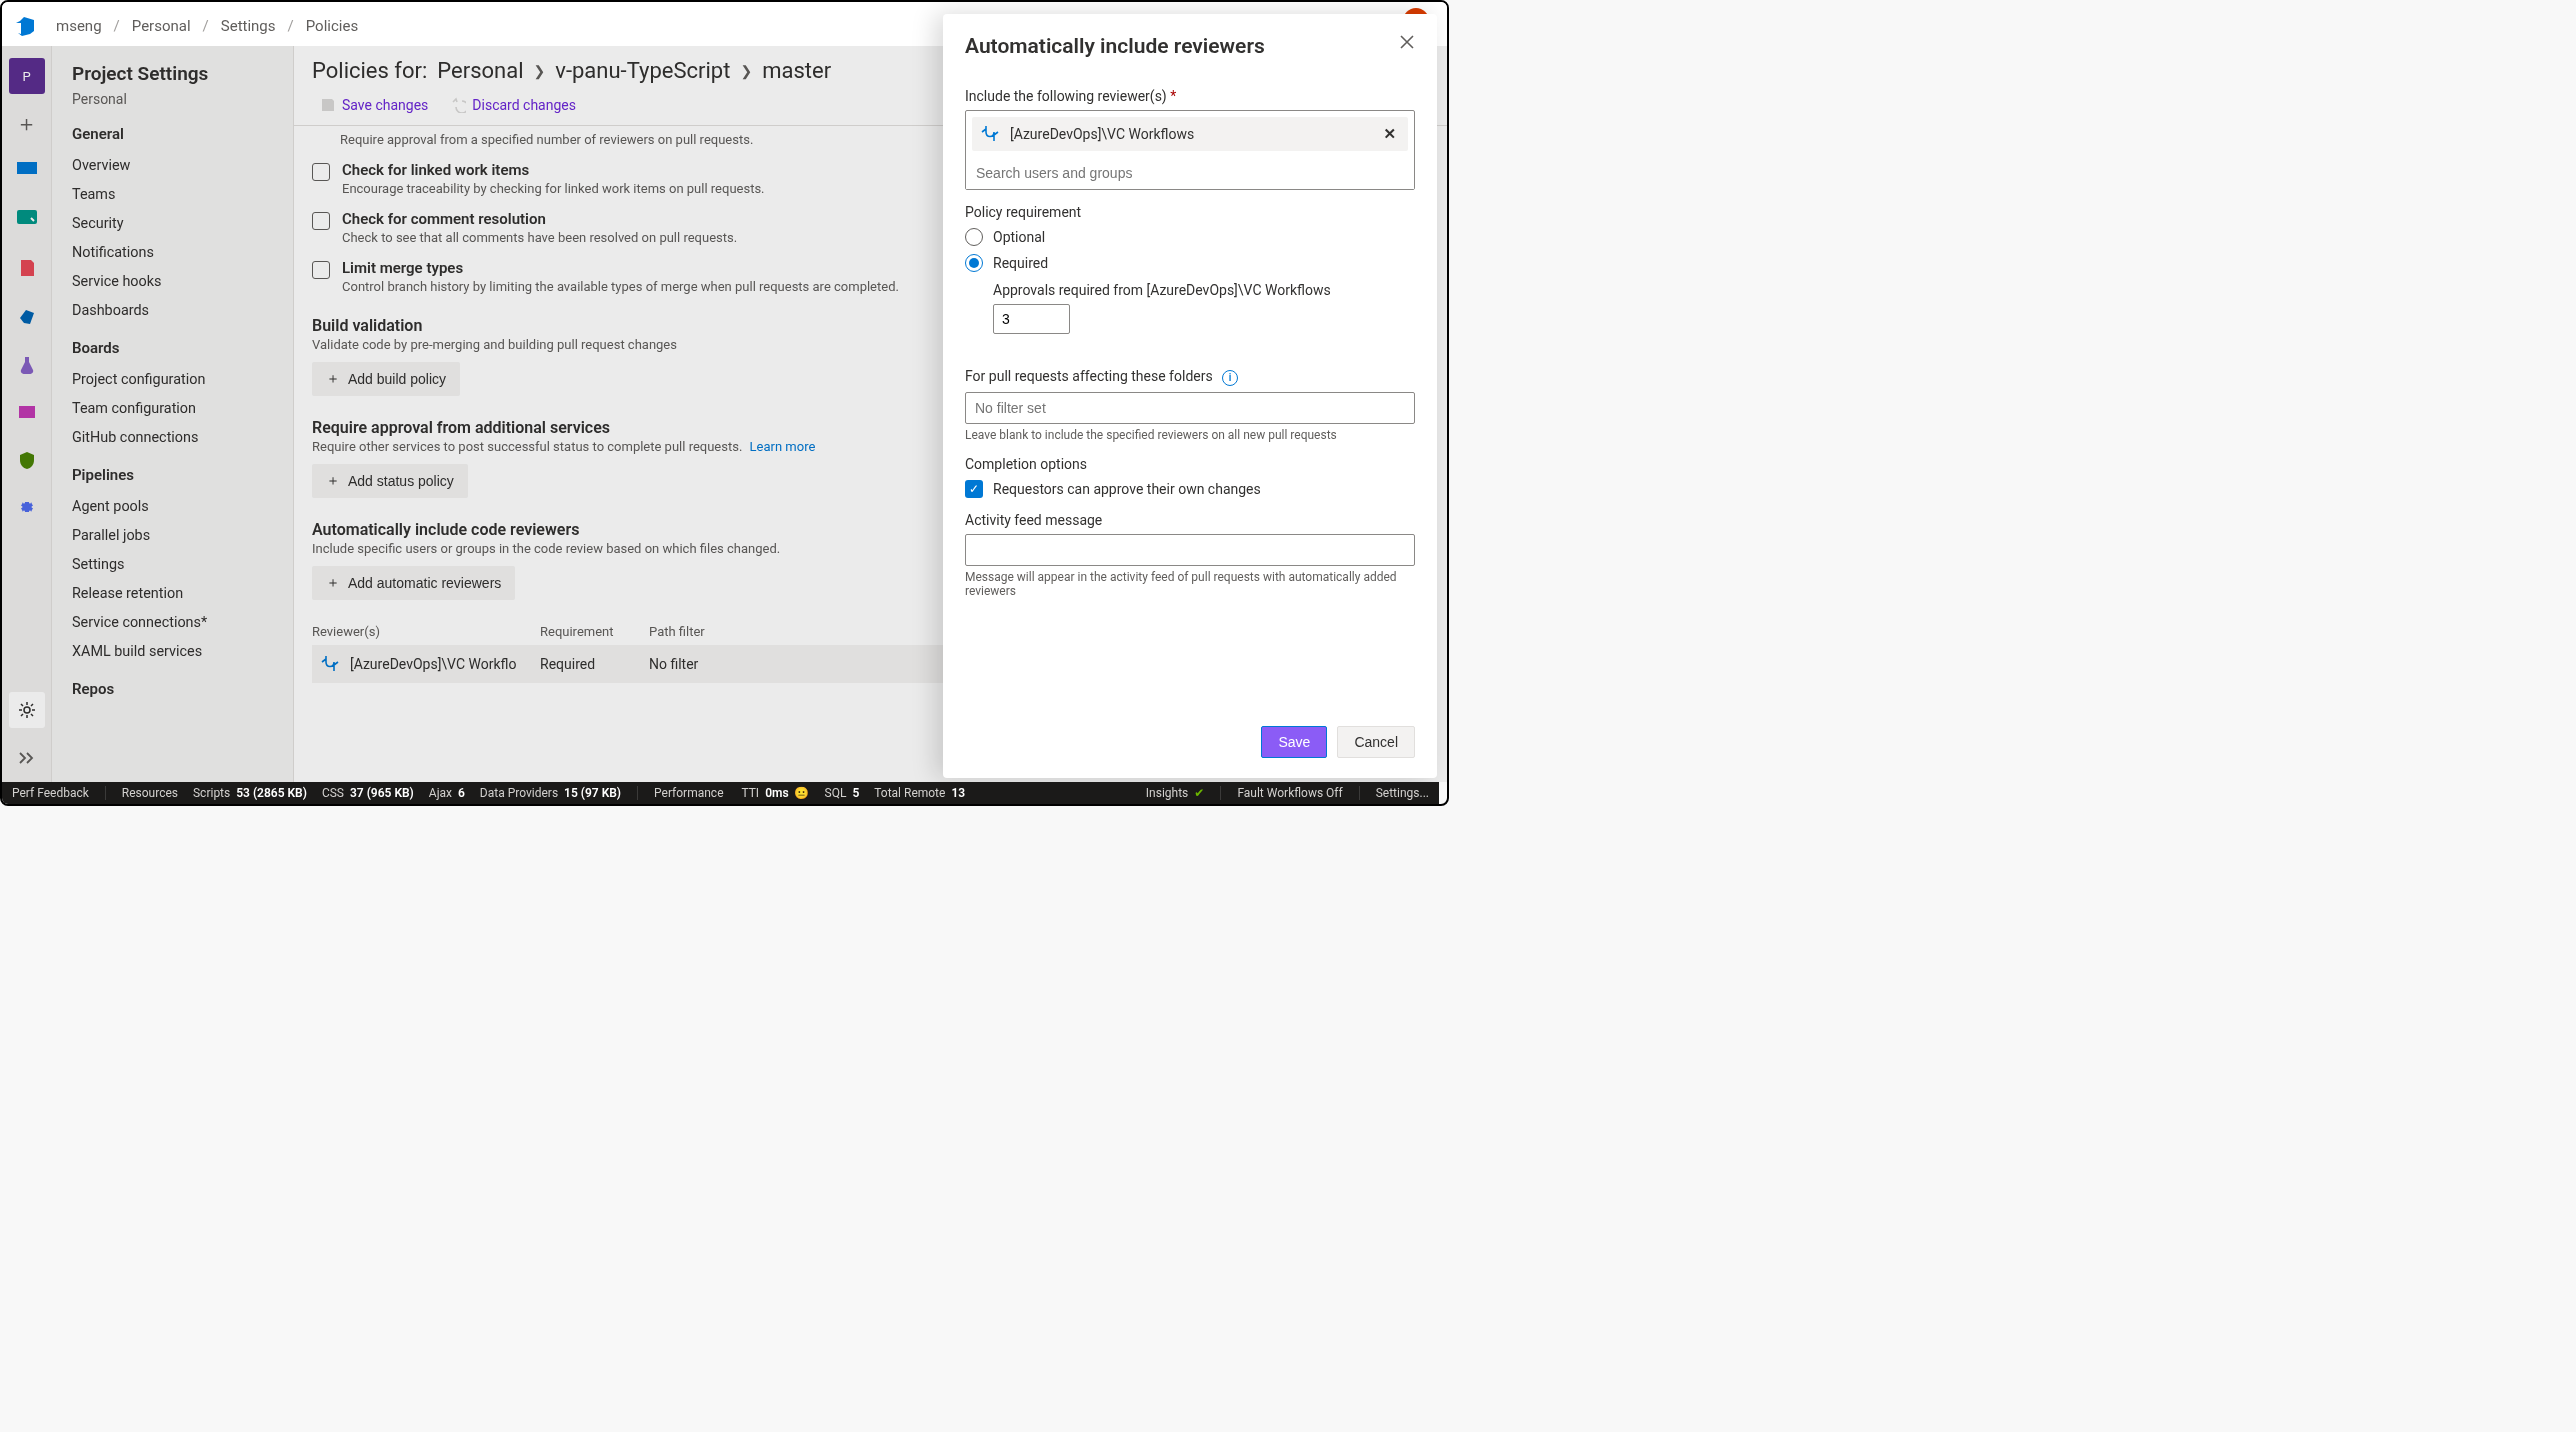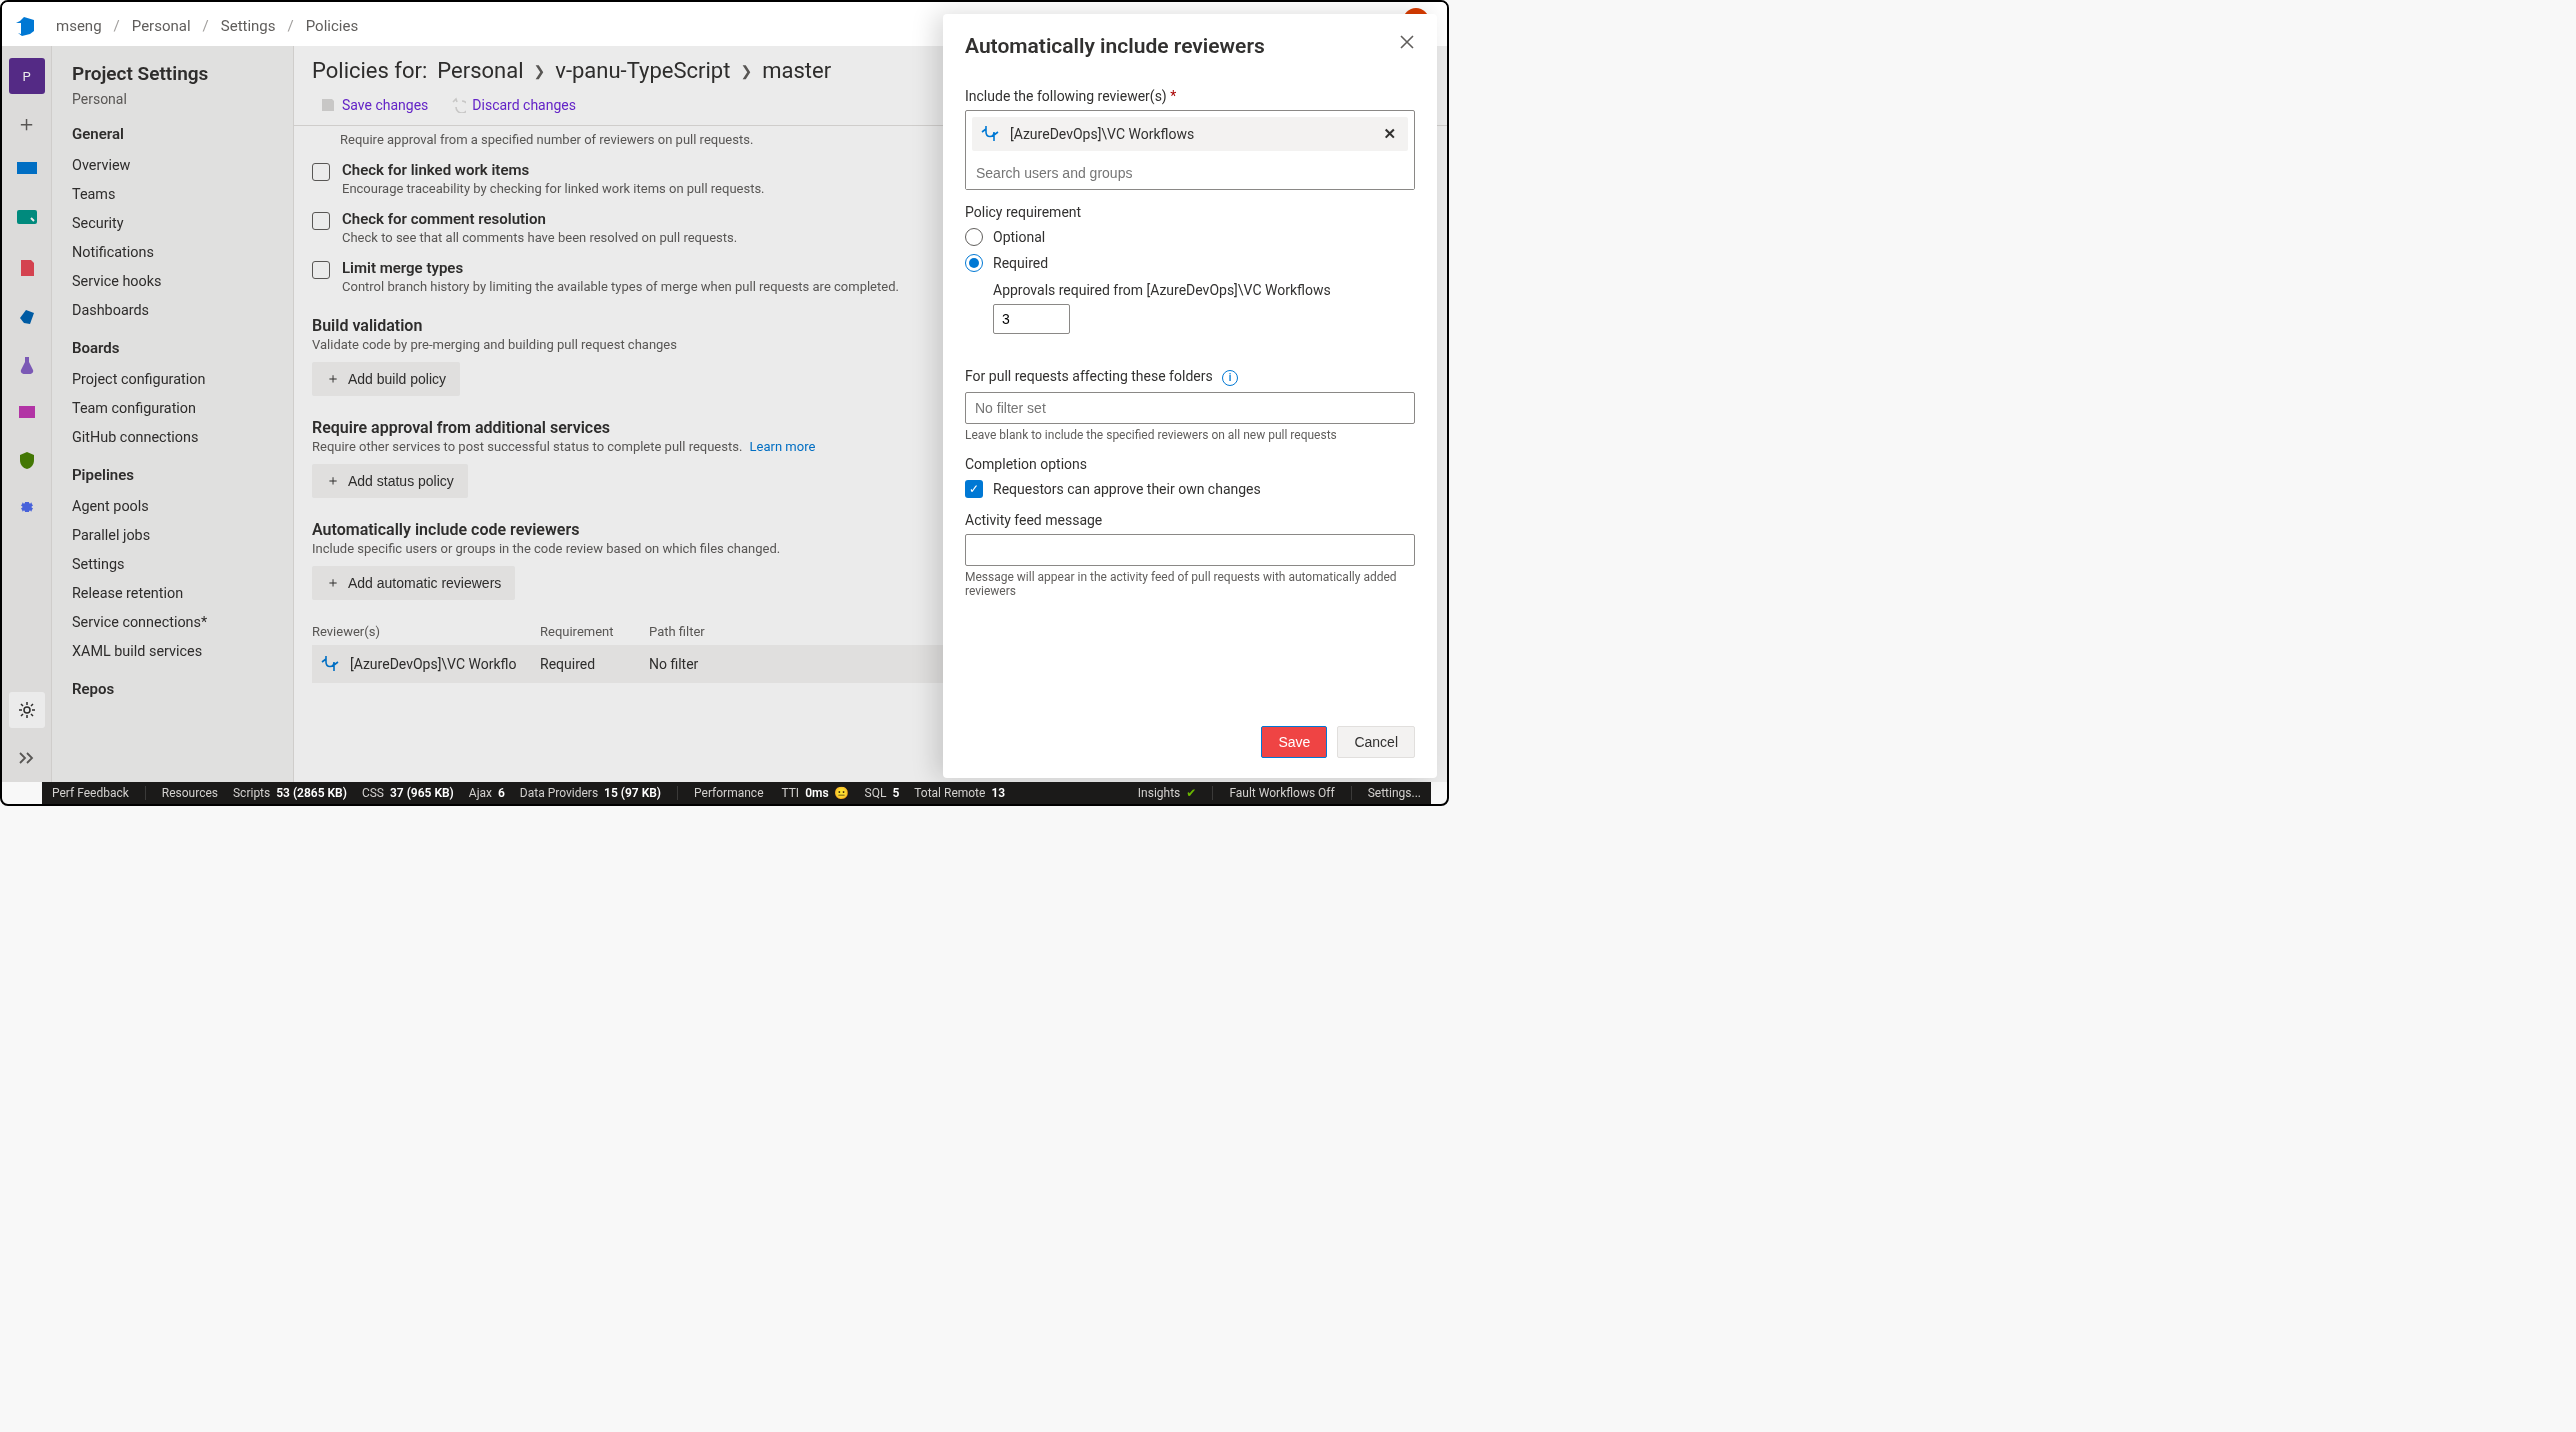--- a/index.html
+++ b/index.html
@@ -221,35 +221,34 @@
 .checkbox {
   width: 18px; height: 18px; background: #0078d4; border-radius: 3px;
   display: flex; align-items: center; justify-content: center; color: #fff; font-size: 12px;
 }
 .panel-foot {
   display: flex; justify-content: flex-end; gap: 10px; padding-top: 12px;
 }
 .btn {
   padding: 7px 16px; border-radius: 2px; font-size: 14px; cursor: pointer;
 }
-.btn-primary { background: #ef4444; color: #fff; border: 1px solid #0078d4; }
+.btn-primary { background: #8b5cf6; color: #fff; border: 1px solid #0078d4; }
 .btn-default { background: #f3f2f1; color: #323130; border: 1px solid #e1dfdd; }
 
 
 .statusbar {
-  position: absolute; left: 0; right: 16px; bottom: 0;
+  position: absolute; left: 0; right: 8px; bottom: 0;
   height: 22px;
   background: #1b1a19;
   color: #d2d0ce;
   font-size: 12px;
   display: flex;
   align-items: center;
   padding: 4px 10px;
   gap: 16px;
-  margin-left: 40px;
 }
 .statusbar .grp { display: inline-flex; gap: 6px; align-items: center; }
 .statusbar .divider { width: 1px; height: 14px; background: #3b3a39; }
 .statusbar b { color: #fff; font-weight: 600; }
 .statusbar .green { color: #6bb700; }
 .statusbar .right { margin-left: auto; display: flex; gap: 16px; align-items: center; }
 
 svg { display: block; }
 </style>
 </head>

